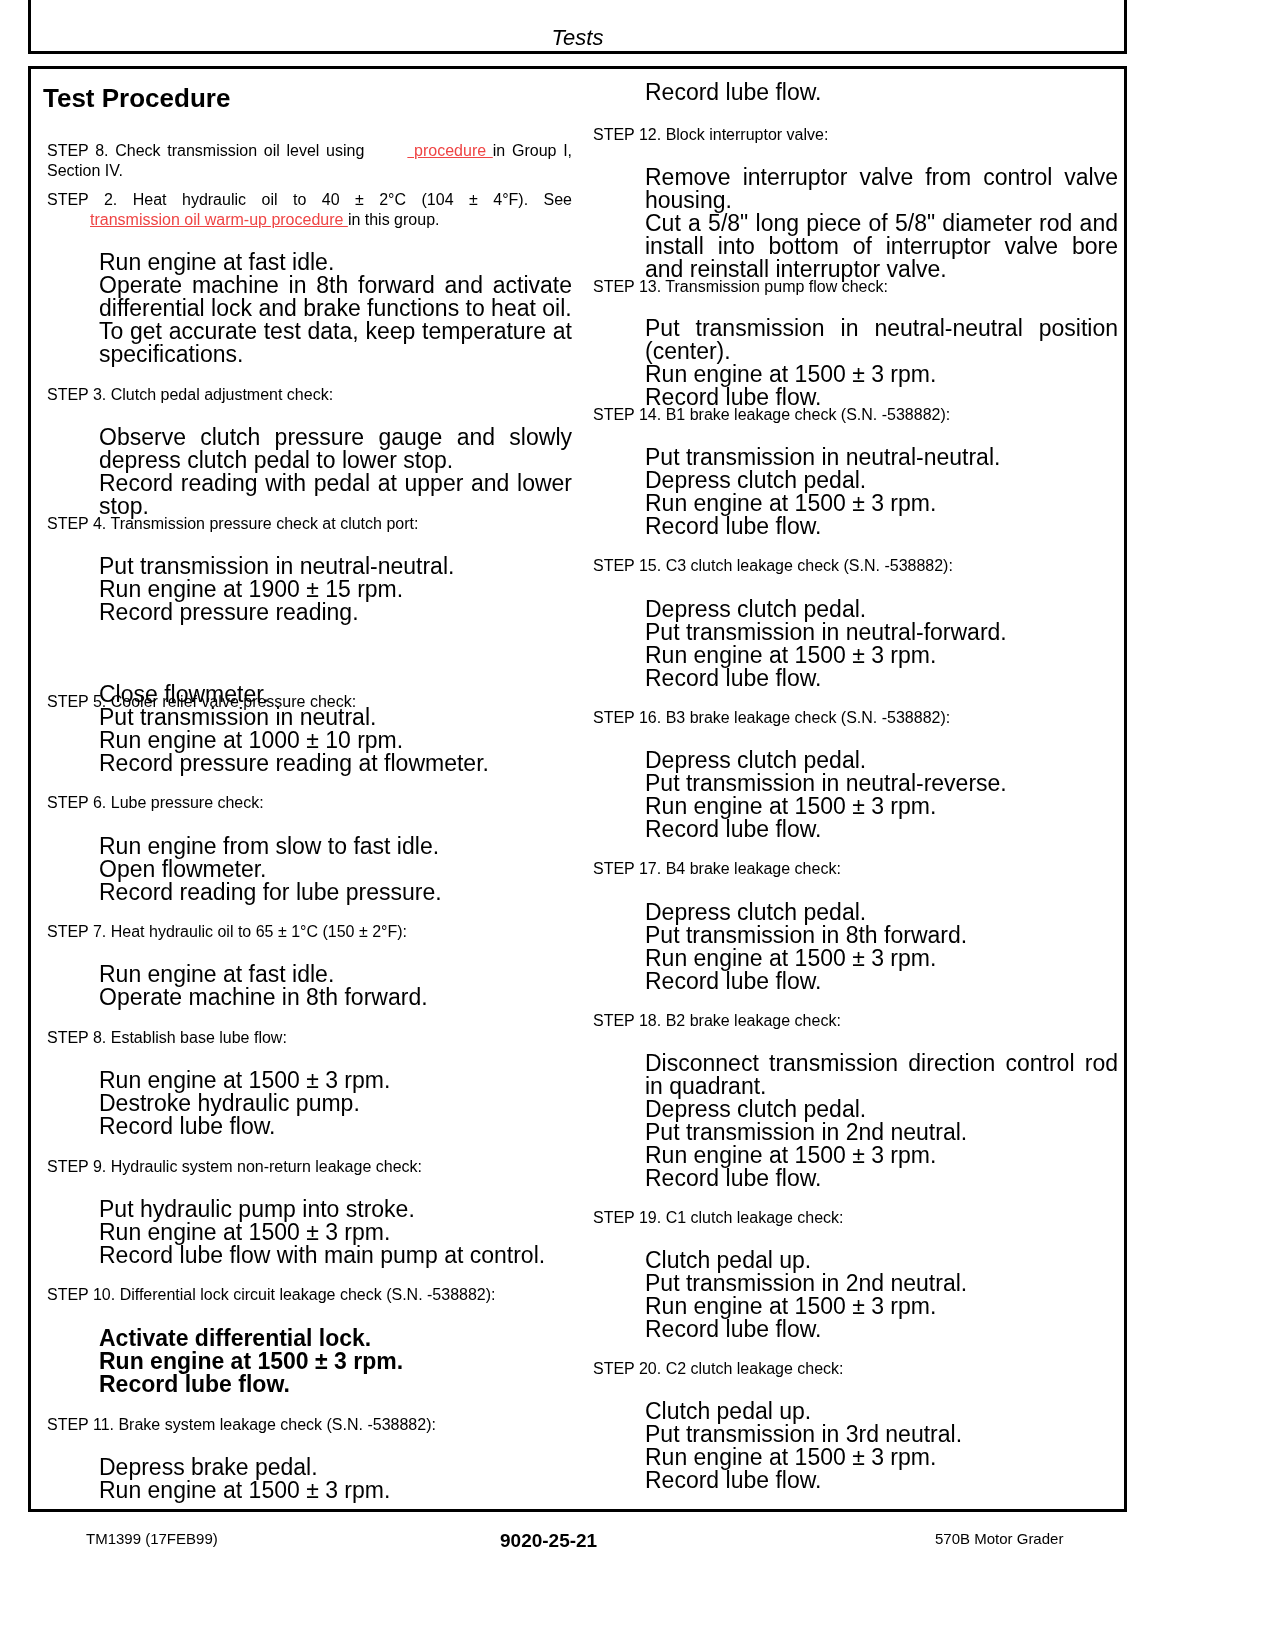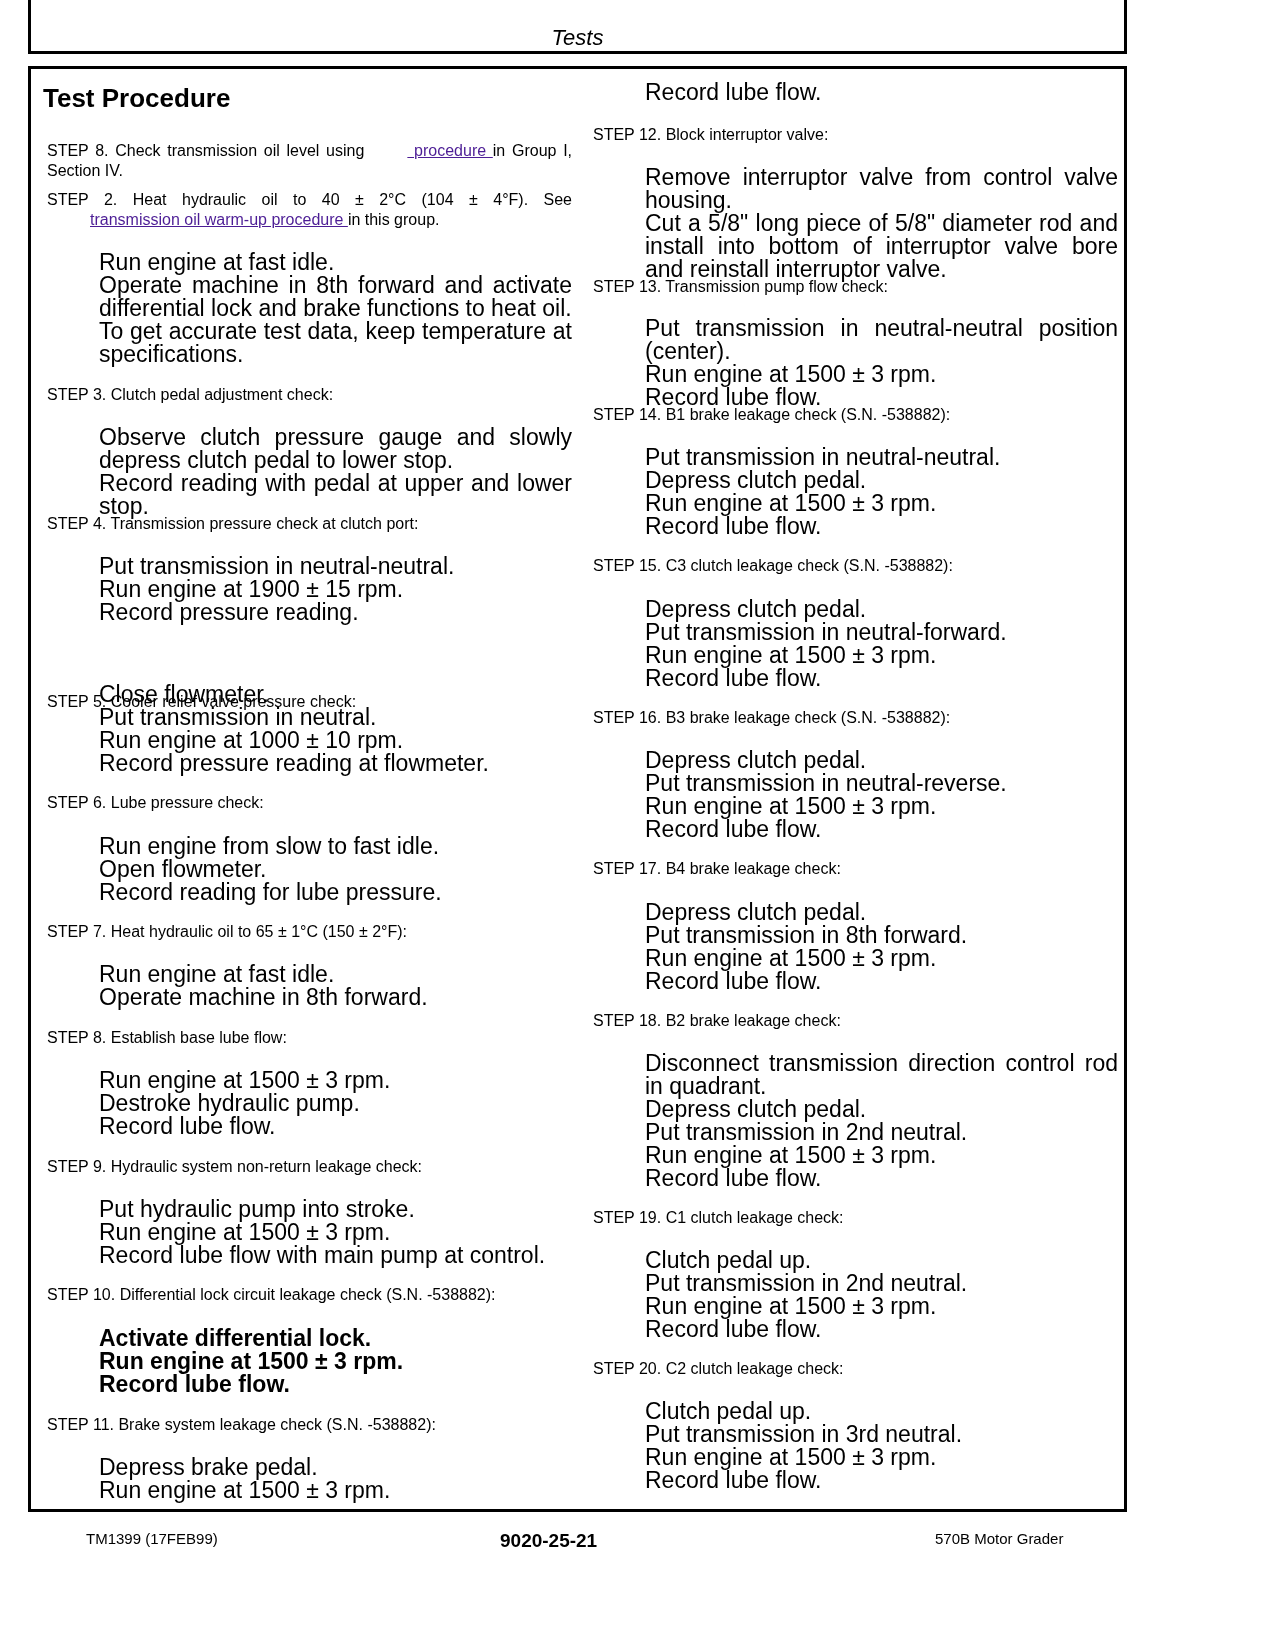--- a/index.html
+++ b/index.html
@@ -4,21 +4,21 @@
 <style>
   html, body { margin:0; padding:0; background:#fff; }
   body { width:1275px; height:1650px; position:relative; font-family:"Liberation Sans", sans-serif; color:#000; }
   .header-box { position:absolute; left:28px; top:-4px; width:1099px; height:58px; border:3px solid #000; border-top:none; box-sizing:border-box; }
   .header-title { position:absolute; left:0; right:0; bottom:0px; text-align:center; font-style:italic; font-size:22px; }
   .main-box { position:absolute; left:28px; top:66px; width:1099px; height:1446px; border:3px solid #000; box-sizing:border-box; }
   h1.title { position:absolute; left:12px; top:14px; margin:0; font-size:26px; font-weight:bold; }
   .step { font-size:16px; line-height:20px; text-align:justify; margin:0; }
   .body-lines { margin:0 0 0 52px; font-size:23px; line-height:23px; text-align:justify; }
   .body-lines div { margin:0; }
-  a.link { color:#4c1d95; text-decoration:underline;margin-left:43px; }
+  a.link { color:#ef4444; text-decoration:underline;margin-left:43px; }
   .footer { position:absolute; top:1530px; font-size:15px; }
   .f-left { left:86px; }
   .f-center { left:500px; font-size:19px; font-weight:bold; }
   .f-right { left:935px; }
 </style>
 </head>
 <body>
 
 <div class="header-box">
   <div class="header-title">Tests</div>

